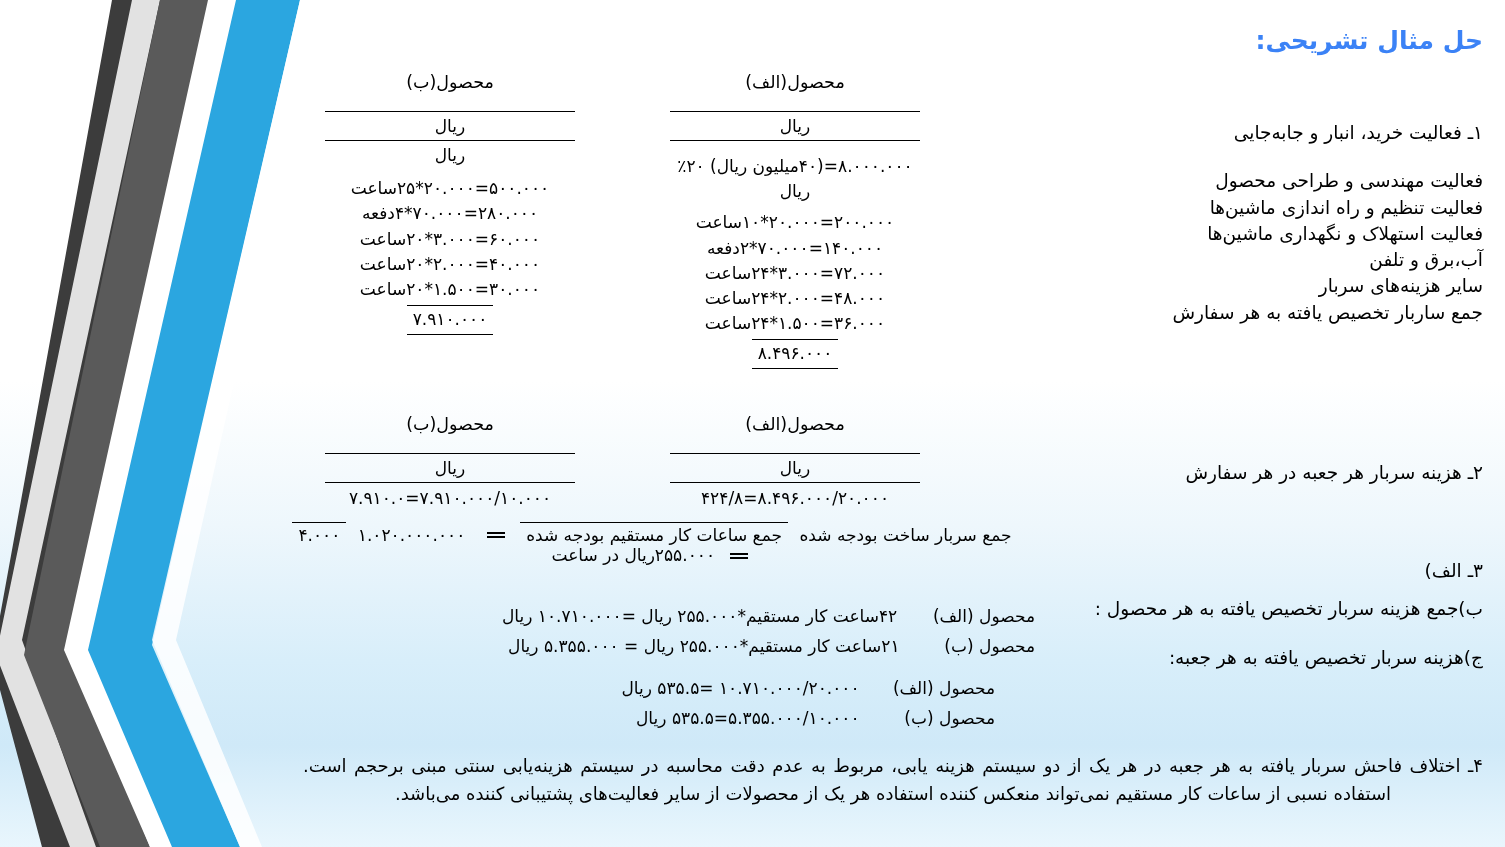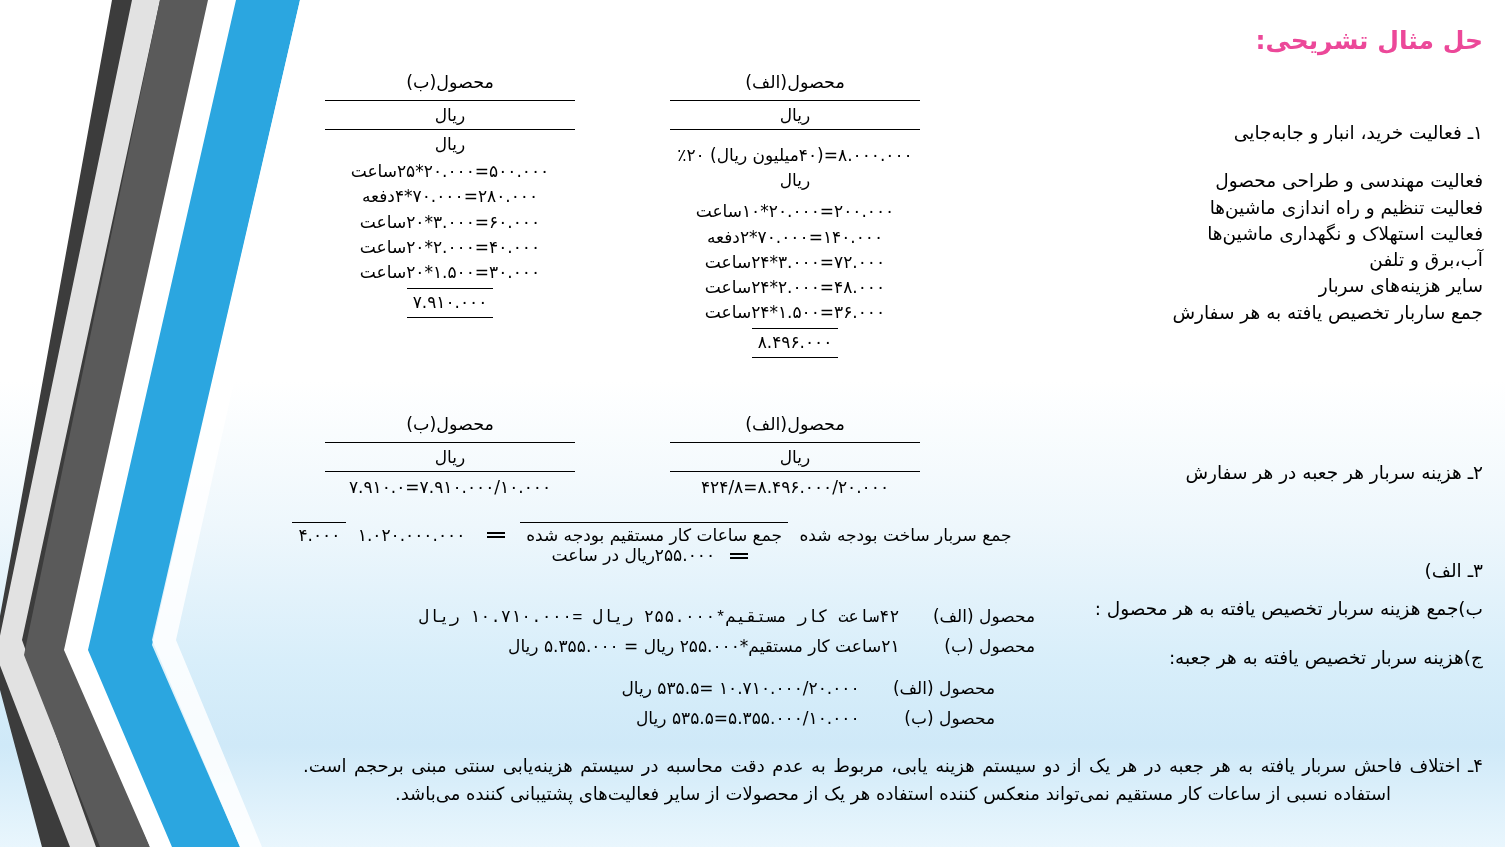--- a/index.html
+++ b/index.html
@@ -44,21 +44,21 @@
   .content {
     position: absolute;
     inset: 0;
     z-index: 2;
   }
 
   .title {
     position: absolute;
     top: 26px;
     right: 22px;
-    color: #ec4899;
+    color: #3b82f6;
     font-size: 25px;
     font-weight: bold;
     letter-spacing: 0;
   }
 
   
   .labels {
     position: absolute;
     right: 22px;
     top: 120px;
@@ -74,21 +74,21 @@
   
   .prod-block {
     position: absolute;
     text-align: center;
     font-size: 17px;
     color: #000;
     line-height: 1.48;
   }
   .prod-head {
     font-size: 17.5px;
-    padding-bottom: 3px;
+    padding-bottom: 14px;
   }
   .rule {
     border-bottom: 1.6px solid #000;
     margin: 1px auto 2px auto;
   }
   .rial { font-size: 17px; }
   .rows { margin-top: 2px; }
   .rows .r { white-space: nowrap; }
   .total-line {
     display: inline-block;
@@ -197,21 +197,21 @@
     <div class="total-line">۸.۴۹۶.۰۰۰</div>
   </div>
 
   <div class="prod-block" style="right:905px; top:70px; width:300px;">
     <div class="prod-head">محصول(ب)</div>
     <div class="rule" style="width:250px;"></div>
     <div class="rial">ریال</div>
     <div class="rule" style="width:250px;"></div>
     <div class="rows">
       <div class="r">ریال</div>
-      <div class="r" style="margin-top:2px;">۵۰۰.۰۰۰=۲۰.۰۰۰*۲۵ساعت</div>
+      <div class="r" style="margin-top:8px;">۵۰۰.۰۰۰=۲۰.۰۰۰*۲۵ساعت</div>
       <div class="r">۲۸۰.۰۰۰=۷۰.۰۰۰*۴دفعه</div>
       <div class="r">۶۰.۰۰۰=۳.۰۰۰*۲۰ساعت</div>
       <div class="r">۴۰.۰۰۰=۲.۰۰۰*۲۰ساعت</div>
       <div class="r">۳۰.۰۰۰=۱.۵۰۰*۲۰ساعت</div>
     </div>
     <div class="total-line">۷.۹۱۰.۰۰۰</div>
   </div>
 
   <div class="prod-block" style="right:560px; top:412px; width:300px;">
     <div class="prod-head">محصول(الف)</div>
@@ -238,21 +238,21 @@
     <span class="frac">
       <span class="num">۱.۰۲۰.۰۰۰.۰۰۰</span>
       <span class="den">۴.۰۰۰</span>
     </span>
     <span class="eqsign"><b></b><b></b></span>
     <span>۲۵۵.۰۰۰ریال در ساعت</span>
   </div>
 
   <div class="line-row" style="top:606px; right:470px;">
     <span style="display:inline-block; width:130px; text-align:right;">محصول (الف)</span>
-    <span style="display:inline-block; width:400px; text-align:left;font-family:Liberation Mono, monospace;">۴۲ساعت کار مستقیم*۲۵۵.۰۰۰ ریال =۱۰.۷۱۰.۰۰۰ ریال</span>
+    <span style="display:inline-block; width:400px; text-align:center;">۴۲ساعت کار مستقیم*۲۵۵.۰۰۰ ریال =۱۰.۷۱۰.۰۰۰ ریال</span>
   </div>
   <div class="line-row" style="top:636px; right:470px;">
     <span style="display:inline-block; width:130px; text-align:right;">محصول (ب)</span>
     <span style="display:inline-block; width:400px; text-align:right;">۲۱ساعت کار مستقیم*۲۵۵.۰۰۰ ریال = ۵.۳۵۵.۰۰۰ ریال</span>
   </div>
 
   <div class="line-row" style="top:678px; right:510px;">
     <span style="display:inline-block; width:130px; text-align:right;">محصول (الف)</span>
     <span style="display:inline-block; width:330px; text-align:right;">۱۰.۷۱۰.۰۰۰/۲۰.۰۰۰ =۵۳۵.۵  ریال</span>
   </div>

